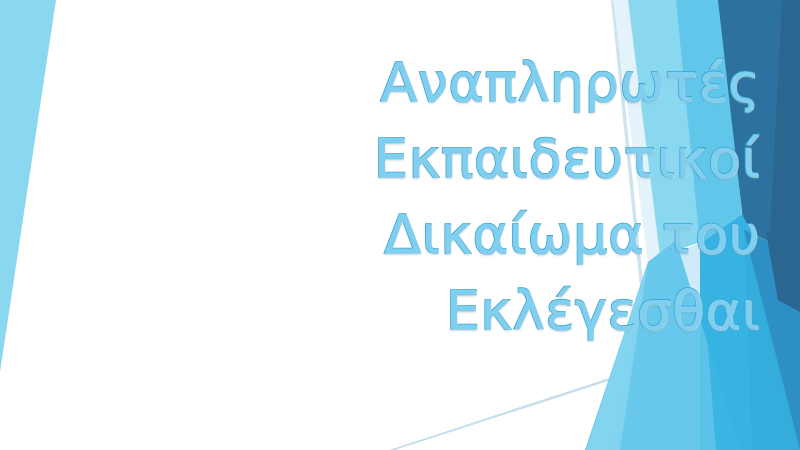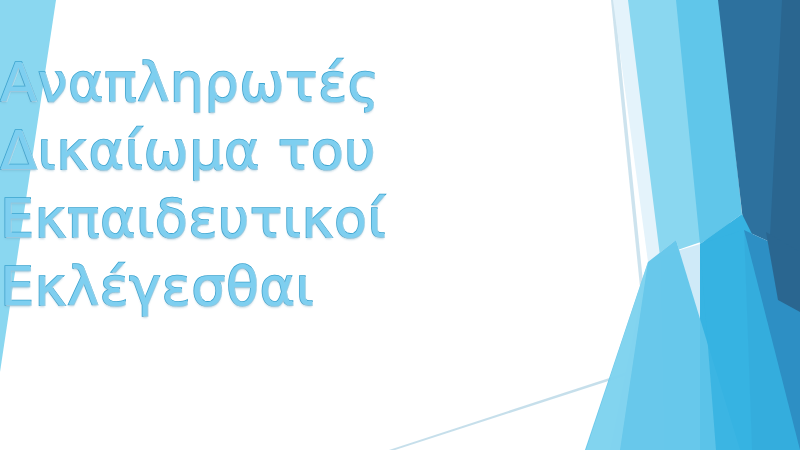--- a/index.html
+++ b/index.html
@@ -26,25 +26,26 @@
     display: block;
   }
   #title-block {
     position: absolute;
     left: 0;
     top: 0;
     width: 760px;
     height: 450px;
     display: flex;
     flex-direction: column;
-    align-items: flex-start;
+    align-items: flex-end;
     justify-content: flex-start;
     padding-top: 56px;
     box-sizing: border-box;
     pointer-events: none;
+    gap: 8px;
   }
   .title-line {
     font-family: "DejaVu Sans", sans-serif;
     font-size: 54px;
     line-height: 1.0;
     letter-spacing: 0.5px;
     font-weight: 400;
     text-align: center;
     white-space: nowrap;
     color: #7ecff0;
@@ -93,18 +94,18 @@
 
     <polygon points="766,232 800,252 800,312 778,300" fill="#2a6690"></polygon>
 
     <polygon points="648,262 620,450 586,450" fill="#8ad7f0" opacity="0.75"></polygon>
 
     <polygon points="700,244 744,230 800,450 716,450" fill="#36b3e2" opacity="0.85"></polygon>
   </svg>
 
   <div id="title-block">
     <div class="title-line">Αναπληρωτές</div>
+    <div class="title-line">Εκπαιδευτικοί</div>
     <div class="title-line">Δικαίωμα του</div>
-    <div class="title-line">Εκπαιδευτικοί</div>
     <div class="title-line">Εκλέγεσθαι</div>
   </div>
 
 </div>
 
 </body></html>

